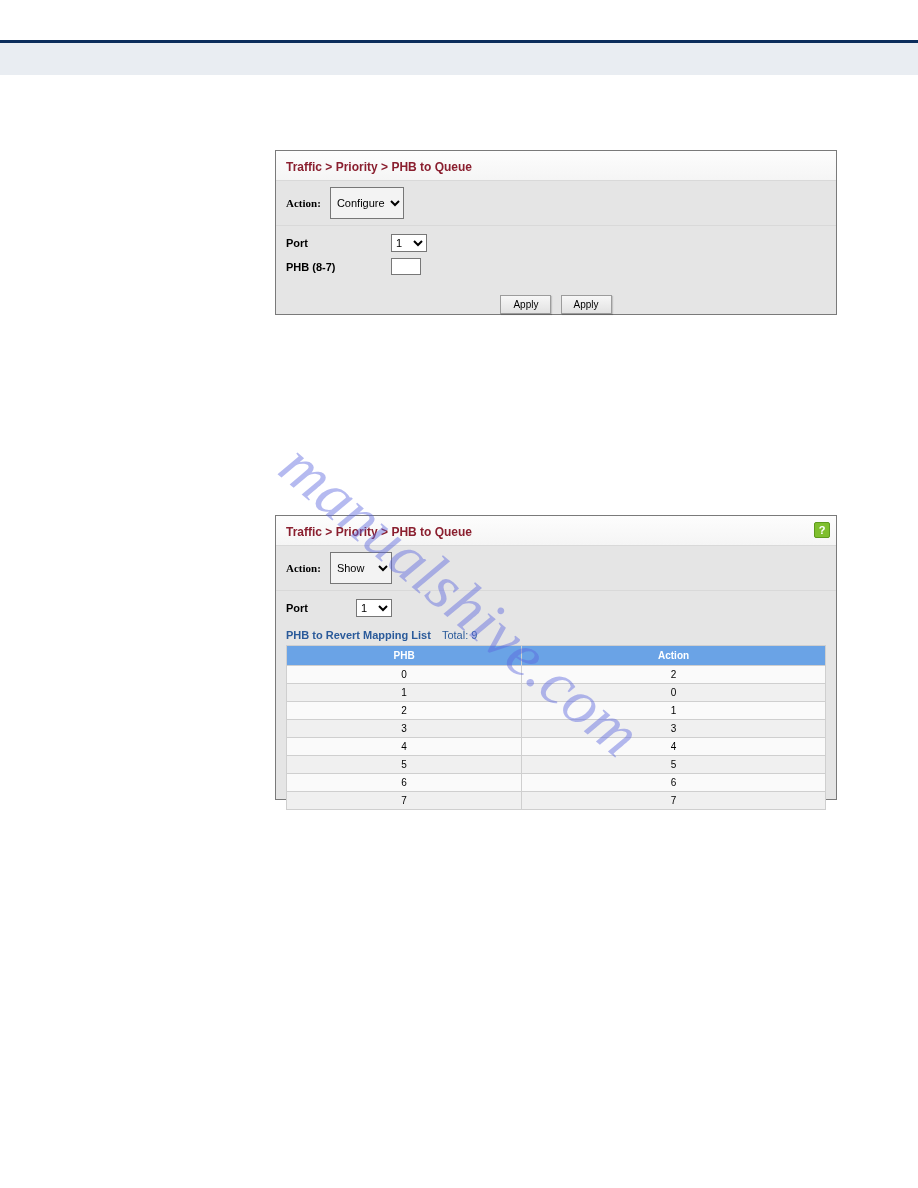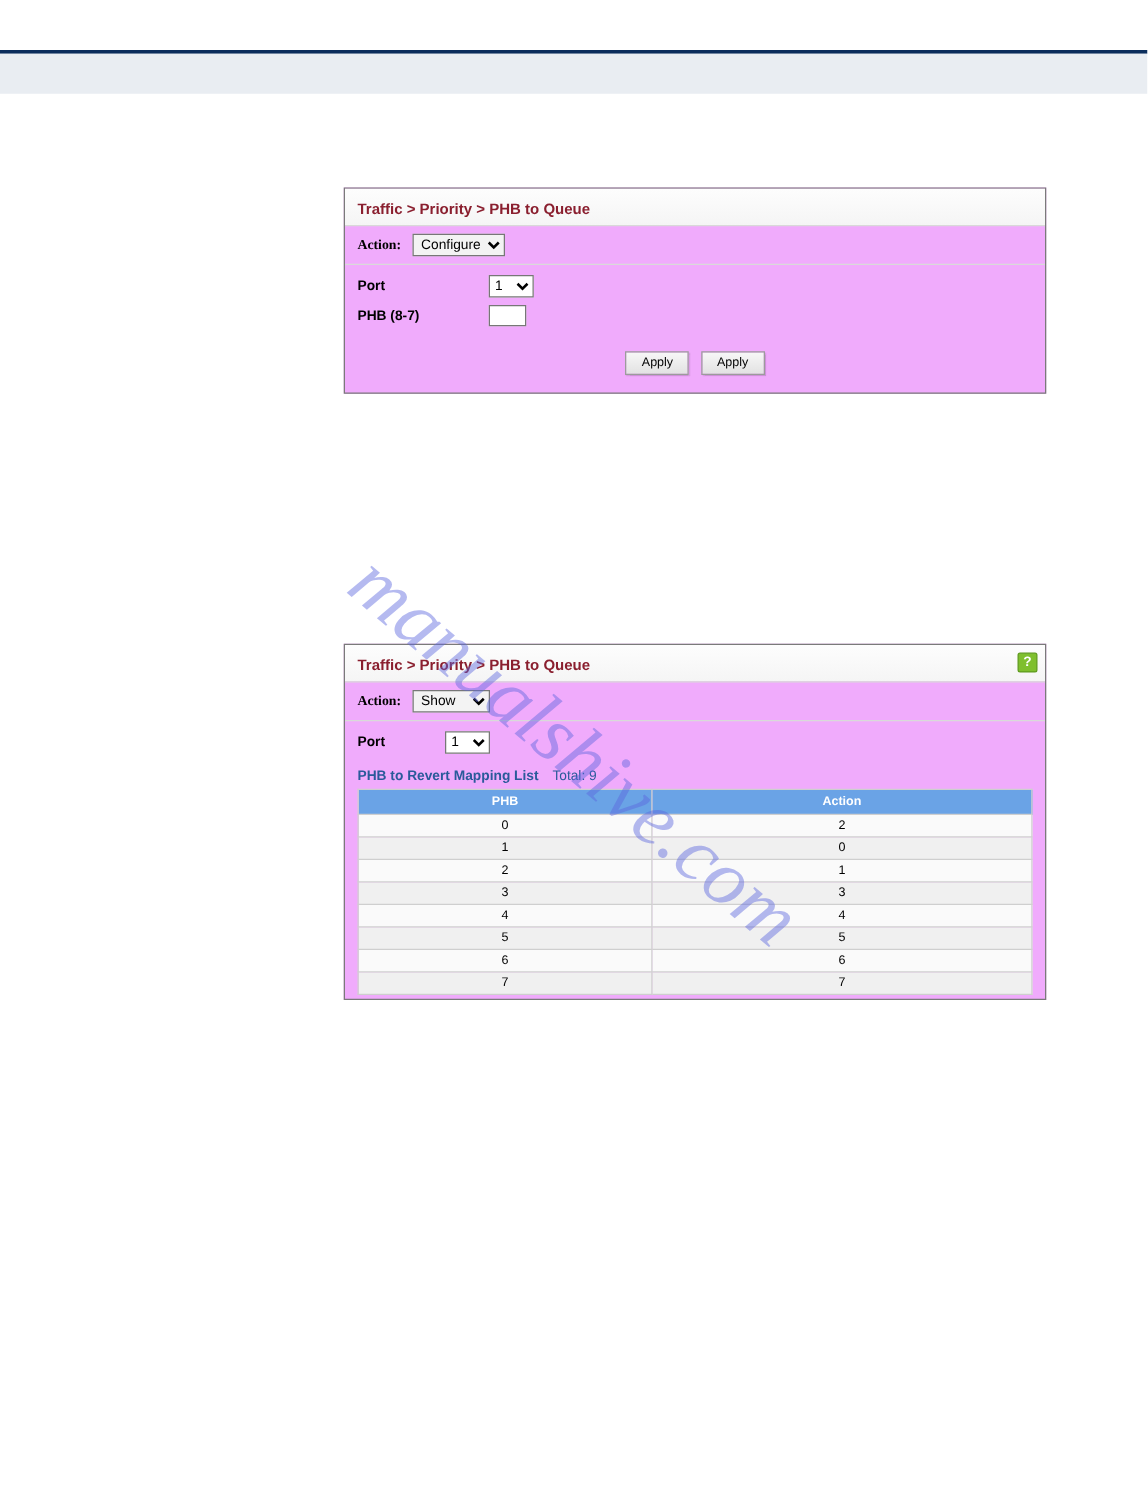--- a/index.html
+++ b/index.html
@@ -19,21 +19,21 @@
   }
   .top-band {
     position: absolute;
     top: 43px; left: 0; right: 0;
     height: 32px;
     background: #e9edf2;
   }
   .panel {
     position: absolute;
     border: 1px solid #7a7a7a;
-    background: #f0abfc;
+    background: #e5e5e5;
   }
   .panel1 { top: 150px; left: 275px; width: 562px; height: 165px; }
   .panel2 { top: 515px; left: 275px; width: 562px; height: 285px; }
 
   .breadcrumb {
     padding: 9px 10px 6px 10px;
     color: #8a1f2f;
     font-weight: bold;
     font-size: 12px;
     border-bottom: 1px solid #d9d9d9;
@@ -43,21 +43,21 @@
   .action-row {
     padding: 6px 10px;
     border-bottom: 1px solid #d9d9d9;
   }
   .action-row label { font-weight: bold; margin-right: 6px; font-family: Liberation Serif, serif; }
   .action-select {
     font-size: 11px;
     border: 1px solid #777;
     background: #f3f3f3;
     padding: 0 2px;
-    height: 18px;
+    height: 32px;
   }
   .form-body { padding: 8px 10px; }
   .form-row { display: flex; align-items: center; margin-bottom: 6px; }
   .form-row .flabel { width: 105px; font-weight: bold; }
   .tiny-select {
     font-size: 11px; border: 1px solid #777; background: #fff;
     height: 18px; width: 36px;
   }
   .tiny-input {
     font-size: 11px; border: 1px solid #777; height: 17px; width: 30px;

